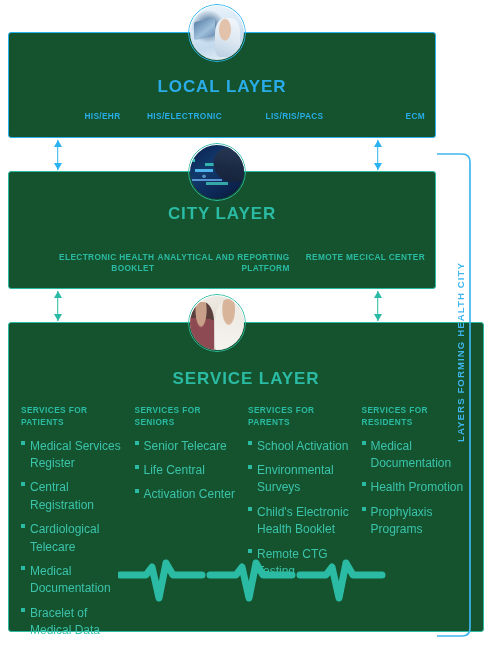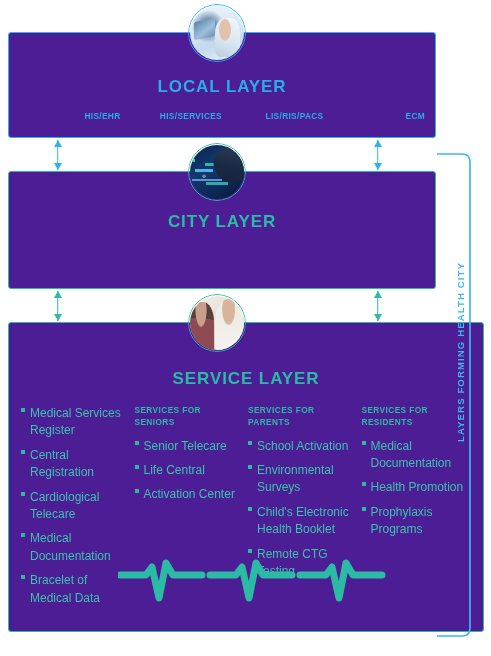--- a/index.html
+++ b/index.html
@@ -13,21 +13,21 @@
   .canvas {
     position: relative;
     width: 491px;
     height: 656px;
     background: #ffffff;
   }
 
   
   .layer-box {
     position: absolute;
-    background: #4c1d95;
+    background: #14532d;
     border-radius: 3px;
   }
   .layer-box.blue   { border: 1.6px solid #2BB3F0; }
   .layer-box.teal   { border: 1.6px solid #2BBBA4; }
 
   #local-layer   { left: 8px;  top: 32px;  width: 428px; height: 106px; }
   #city-layer    { left: 8px;  top: 171px; width: 428px; height: 118px; }
   #service-layer { left: 8px;  top: 322px; width: 476px; height: 310px; }
 
   
@@ -135,21 +135,21 @@
     position: absolute;
     width: 100%;
     text-align: center;
     font-size: 17px;
     font-weight: bold;
     letter-spacing: .9px;
   }
   .layer-title.blue { color: #29ACE8; }
   .layer-title.teal { color: #2BBBA4; }
   #title-local   { top: 44px; }
-  #title-city    { top: 40px; }
+  #title-city    { top: 32px; }
   #title-service { top: 46px; }
 
   
   .sub-row {
     position: absolute;
     left: 0; right: 0;
     display: flex;
   }
   .sub-item {
     text-align: right;
@@ -260,21 +260,21 @@
 </style>
 </head>
 <body>
 
 <div class="canvas">
 
   <div class="layer-box blue" id="local-layer">
     <div class="layer-title blue" id="title-local">LOCAL LAYER</div>
     <div class="sub-row" id="sub-local">
       <div class="sub-item blue">HIS/EHR</div>
-      <div class="sub-item blue">HIS/SERVICES</div>
+      <div class="sub-item blue">HIS/ELECTRONIC</div>
       <div class="sub-item blue">LIS/RIS/PACS</div>
       <div class="sub-item blue">ECM</div>
     </div>
   </div>
 
   <div class="avatar" id="avatar-local">
     <div class="photo ph-local"></div>
     <div class="ring"></div>
   </div>
 
@@ -284,20 +284,25 @@
     <div class="head down"></div>
   </div>
   <div class="arrow blue" id="arrow-r1">
     <div class="shaft"></div>
     <div class="head up"></div>
     <div class="head down"></div>
   </div>
 
   <div class="layer-box teal" id="city-layer">
     <div class="layer-title teal" id="title-city">CITY LAYER</div>
+    <div class="sub-row" id="sub-city">
+      <div class="sub-item teal">ELECTRONIC HEALTH BOOKLET</div>
+      <div class="sub-item teal">ANALYTICAL AND REPORTING PLATFORM</div>
+      <div class="sub-item teal">REMOTE MECICAL CENTER</div>
+    </div>
   </div>
 
   <div class="avatar teal-ring" id="avatar-city">
     <div class="photo ph-city"></div>
     <div class="ring"></div>
   </div>
 
   <div class="arrow teal" id="arrow-l2">
     <div class="shaft"></div>
     <div class="head up"></div>
@@ -308,20 +313,21 @@
     <div class="head up"></div>
     <div class="head down"></div>
   </div>
 
   <div class="layer-box teal" id="service-layer">
     <div class="layer-title teal" id="title-service">SERVICE LAYER</div>
 
     <div id="service-cols">
 
       <div class="svc-col">
+        <div class="svc-col-head">SERVICES FOR PATIENTS</div>
         <div class="svc-item"><span class="bullet"></span><span>Medical Services Register</span></div>
         <div class="svc-item"><span class="bullet"></span><span>Central Registration</span></div>
         <div class="svc-item"><span class="bullet"></span><span>Cardiological Telecare</span></div>
         <div class="svc-item"><span class="bullet"></span><span>Medical Documentation</span></div>
         <div class="svc-item"><span class="bullet"></span><span>Bracelet of Medical Data</span></div>
       </div>
 
       <div class="svc-col">
         <div class="svc-col-head">SERVICES FOR SENIORS</div>
         <div class="svc-item"><span class="bullet"></span><span>Senior Telecare</span></div>

